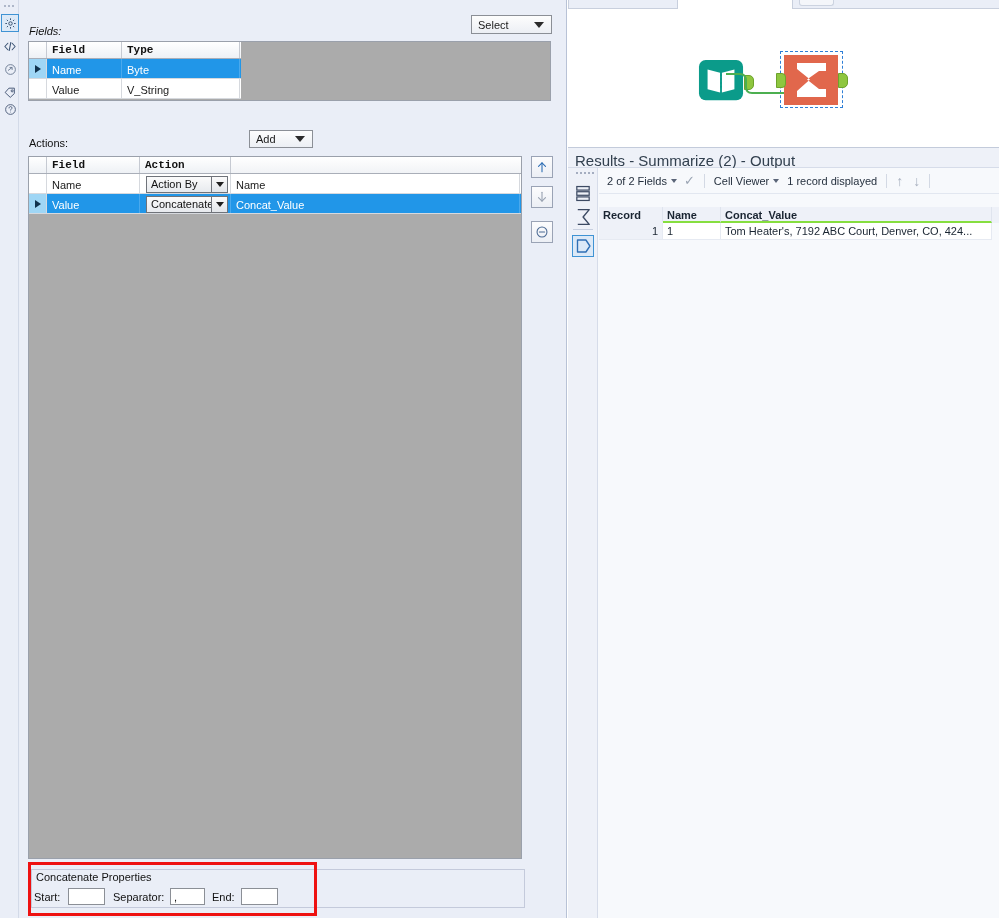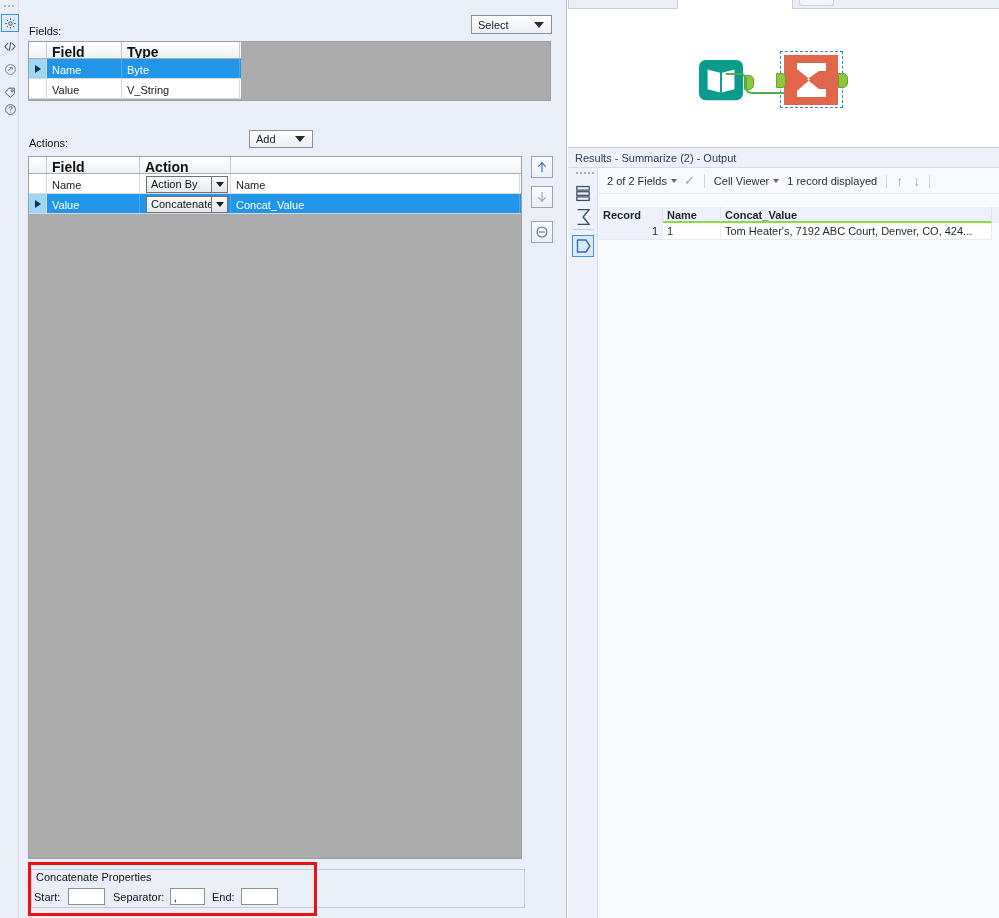--- a/index.html
+++ b/index.html
@@ -49,21 +49,21 @@
     box-sizing: border-box;
     left: 1px; width: 18px; height: 18px;
   }
 
   
   .section-label {
     position: absolute;
     font-size: 11px; color: #111;
     font-weight: normal;
   }
-  #fields-label { left: 29px; top: 25px; }
+  #fields-label { left: 29px; top: 25px; font-style: italic; }
   #actions-label { left: 29px; top: 137px; }
 
   
   .wdropdown {
     position: absolute;
     background: linear-gradient(#fdfdfd, #eceff4);
     border: 1px solid #8b8f96;
     box-sizing: border-box;
     display: flex; align-items: center;
     font-size: 11px; color: #1a1a1a;
@@ -99,23 +99,23 @@
   .grid-head {
     display: flex; height: 17px;
     background: linear-gradient(#ffffff, #f1f3f6);
     border-bottom: 1px solid #a9aeb8;
     box-sizing: border-box;
   }
   .grid-head .hcell {
     box-sizing: border-box;
     border-right: 1px solid #c6cad2;
     padding: 2px 0 12px 5px;
-    font-size: 14px; font-weight: bold; color: #111;
+    font-size: 11px; font-weight: bold; color: #111;
     background: linear-gradient(#ffffff, #eef1f5);
-    overflow: hidden; white-space: nowrap;
+    overflow: hidden; white-space: nowrap; font-family: Liberation Mono, monospace;
   }
   .grid-row {
     display: flex; height: 20px;
     background: #ffffff;
     border-bottom: 1px solid #d6d9de;
     box-sizing: border-box;
   }
   .grid-row.sel { background: #2196e8; color: #ffffff; }
   .grid-row .cell {
     box-sizing: border-box;
@@ -297,21 +297,21 @@
     border-top: 1px solid #c3cbdb;
     box-sizing: border-box;
   }
   #results-title {
     position: absolute; left: 0; top: 0;
     width: 431px; height: 20px;
     background: #eef1f8;
     border-bottom: 1px solid #d6dce9;
     box-sizing: border-box;
     padding: 4px 0 0 7px;
-    font-size: 11px; color: #32404f;
+    font-size: 15px; color: #32404f;
   }
   #results-rail {
     position: absolute; left: 0; top: 20px;
     width: 30px; height: 751px;
     background: #eef1f8;
     border-right: 1px solid #d6dce9;
     box-sizing: border-box;
   }
   #res-grip {
     position: absolute; left: 8px; top: 4px;

